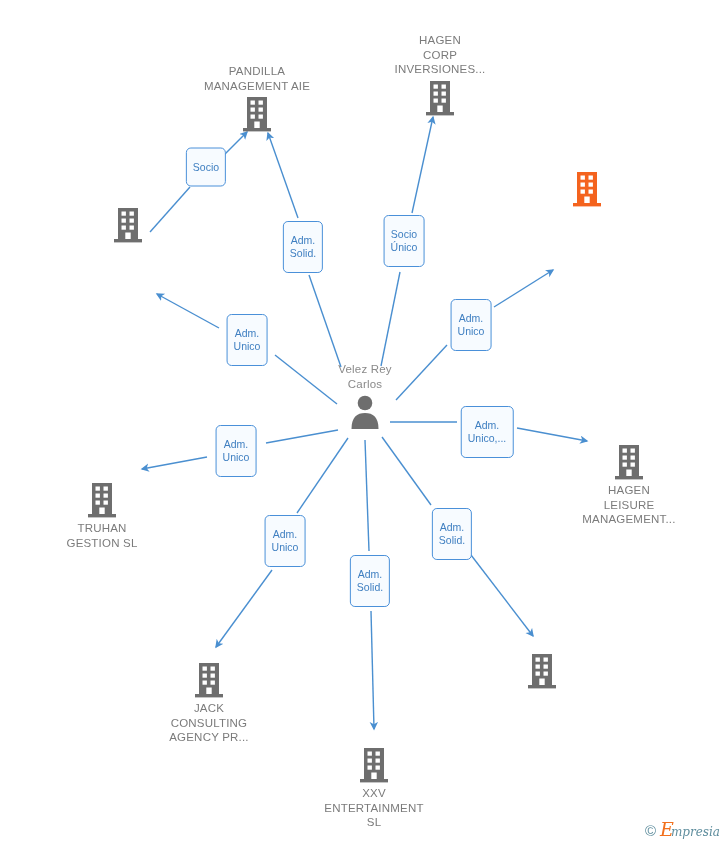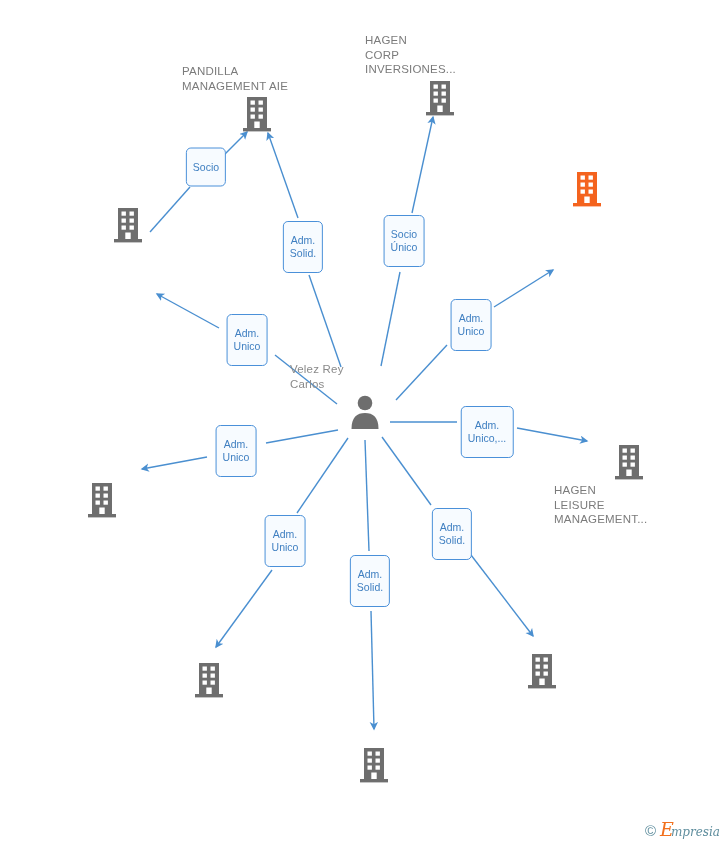--- a/index.html
+++ b/index.html
@@ -19,21 +19,21 @@
   }
   #edge-layer {
     position: absolute;
     left: 0;
     top: 0;
     width: 728px;
     height: 850px;
   }
   .node {
     position: absolute;
-    text-align: left;
+    text-align: center;
     transform: translate(-50%, 0);
     width: 150px;
   }
   .node-label {
     font-size: 11.5px;
     line-height: 14.5px;
     color: #7b7b7b;
     letter-spacing: 0.2px;
     white-space: pre-line;
   }
@@ -205,46 +205,54 @@
           <rect x="7" y="2" width="20" height="31" fill="#6e6e6e"></rect>
           <rect x="3" y="33" width="28" height="3.4" fill="#6e6e6e"></rect>
           <rect x="10.5" y="5.5" width="4.4" height="4.2" fill="#fff"></rect>
           <rect x="18.5" y="5.5" width="4.4" height="4.2" fill="#fff"></rect>
           <rect x="10.5" y="12.5" width="4.4" height="4.2" fill="#fff"></rect>
           <rect x="18.5" y="12.5" width="4.4" height="4.2" fill="#fff"></rect>
           <rect x="10.5" y="19.5" width="4.4" height="4.2" fill="#fff"></rect>
           <rect x="18.5" y="19.5" width="4.4" height="4.2" fill="#fff"></rect>
           <rect x="14.3" y="26.5" width="5.4" height="6.5" fill="#fff"></rect>
         </svg>
+        <div class="node-label">TRUHAN
+GESTION  SL</div>
       </div>
       <div class="node below" style="left: 209px; top: 659px;">
         <svg class="node-icon" viewBox="0 0 34 38">
           <rect x="7" y="2" width="20" height="31" fill="#6e6e6e"></rect>
           <rect x="3" y="33" width="28" height="3.4" fill="#6e6e6e"></rect>
           <rect x="10.5" y="5.5" width="4.4" height="4.2" fill="#fff"></rect>
           <rect x="18.5" y="5.5" width="4.4" height="4.2" fill="#fff"></rect>
           <rect x="10.5" y="12.5" width="4.4" height="4.2" fill="#fff"></rect>
           <rect x="18.5" y="12.5" width="4.4" height="4.2" fill="#fff"></rect>
           <rect x="10.5" y="19.5" width="4.4" height="4.2" fill="#fff"></rect>
           <rect x="18.5" y="19.5" width="4.4" height="4.2" fill="#fff"></rect>
           <rect x="14.3" y="26.5" width="5.4" height="6.5" fill="#fff"></rect>
         </svg>
+        <div class="node-label">JACK
+CONSULTING
+AGENCY PR...</div>
       </div>
       <div class="node below" style="left: 374px; top: 744px;">
         <svg class="node-icon" viewBox="0 0 34 38">
           <rect x="7" y="2" width="20" height="31" fill="#6e6e6e"></rect>
           <rect x="3" y="33" width="28" height="3.4" fill="#6e6e6e"></rect>
           <rect x="10.5" y="5.5" width="4.4" height="4.2" fill="#fff"></rect>
           <rect x="18.5" y="5.5" width="4.4" height="4.2" fill="#fff"></rect>
           <rect x="10.5" y="12.5" width="4.4" height="4.2" fill="#fff"></rect>
           <rect x="18.5" y="12.5" width="4.4" height="4.2" fill="#fff"></rect>
           <rect x="10.5" y="19.5" width="4.4" height="4.2" fill="#fff"></rect>
           <rect x="18.5" y="19.5" width="4.4" height="4.2" fill="#fff"></rect>
           <rect x="14.3" y="26.5" width="5.4" height="6.5" fill="#fff"></rect>
         </svg>
+        <div class="node-label">XXV
+ENTERTAINMENT
+SL</div>
       </div>
       <div class="node below" style="left: 542px; top: 650px;">
         <svg class="node-icon" viewBox="0 0 34 38">
           <rect x="7" y="2" width="20" height="31" fill="#6e6e6e"></rect>
           <rect x="3" y="33" width="28" height="3.4" fill="#6e6e6e"></rect>
           <rect x="10.5" y="5.5" width="4.4" height="4.2" fill="#fff"></rect>
           <rect x="18.5" y="5.5" width="4.4" height="4.2" fill="#fff"></rect>
           <rect x="10.5" y="12.5" width="4.4" height="4.2" fill="#fff"></rect>
           <rect x="18.5" y="12.5" width="4.4" height="4.2" fill="#fff"></rect>
           <rect x="10.5" y="19.5" width="4.4" height="4.2" fill="#fff"></rect>

